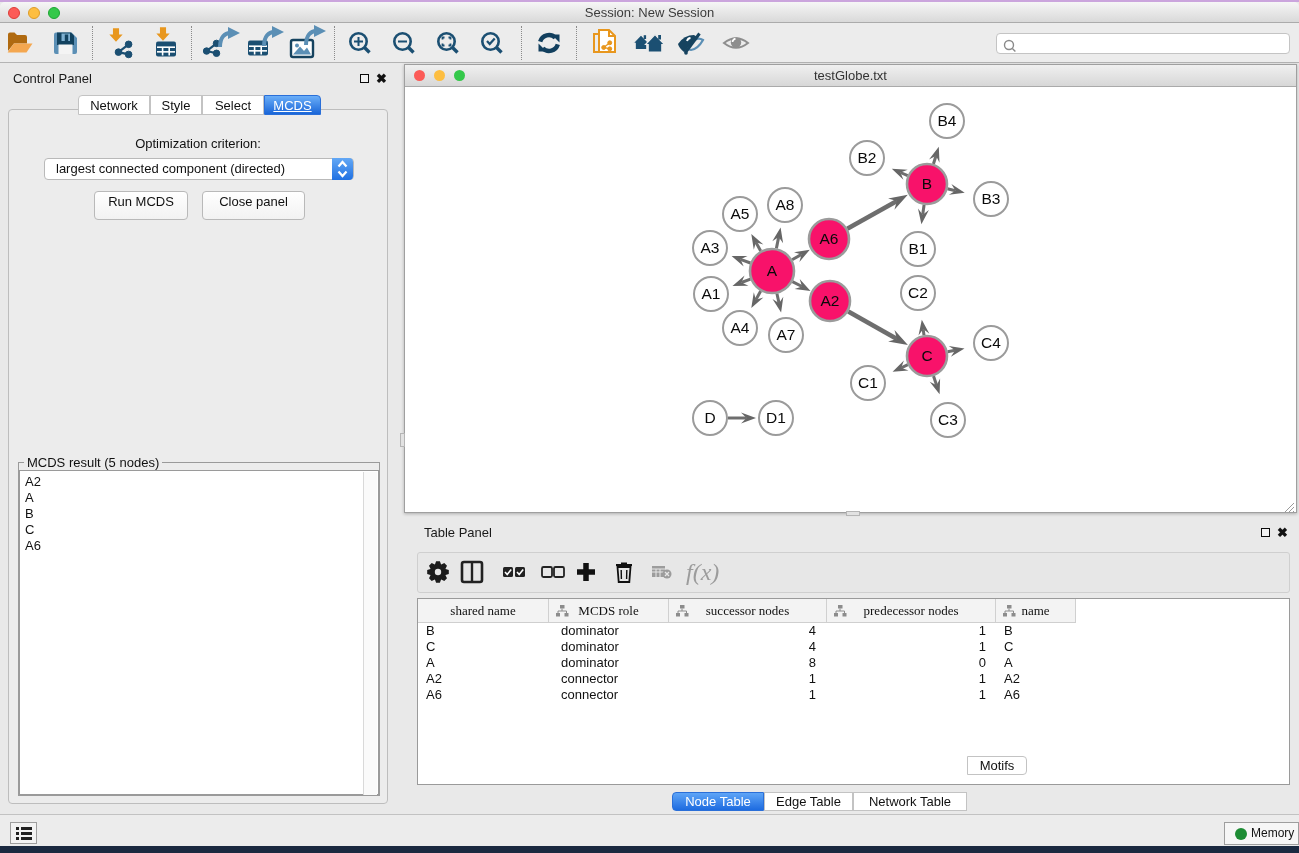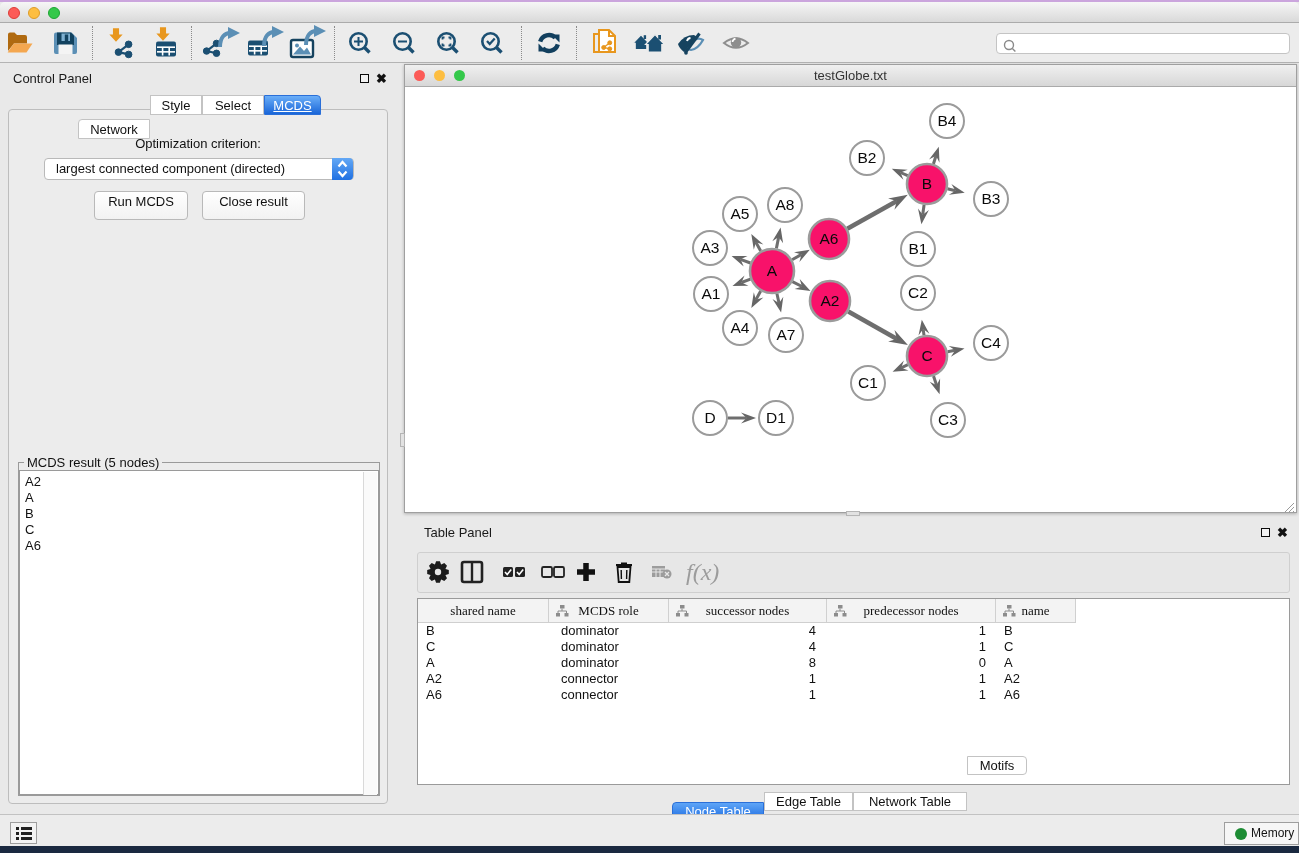--- a/index.html
+++ b/index.html
@@ -95,20 +95,21 @@
 #deskBottom { left:0; top:846px; width:1299px; height:7px; background:#1a2940; }
 </style>
 </head>
 <body>
 
 <div class="abs" id="deskTop"></div>
 <div class="abs" id="titlebar">
   <div class="tl r"></div>
     <div class="tl y"></div>
     <div class="tl g"></div>
+  <div class="title">Session: New Session</div>
 </div>
 
 <div class="abs" id="toolbar">
   <svg id="tbicons" width="1299" height="40">
 <path d="M8,28 L8,11.5 Q8,9.5 10,9.5 L14.5,9.5 L17,12 L25,12 Q27,12 27,14 L27,20.5 L14,20.5 Z" fill="#b06a10"></path>
       <path d="M13.8,20.5 L32.5,20.5 L26.5,29.5 L7.6,29.5 Z" fill="#f4a750"></path>
       <path d="M54,11.5 Q54,9.5 56,9.5 L71.5,9.5 L77,15 L77,29 Q77,31 75,31 L56,31 Q54,31 54,29 Z" fill="#5b8fb5"></path>
       <path d="M57,9.5 L57,22 L74,22 L74,12.5 L71,9.5 Z" fill="#12425f"></path>
       <rect x="61.5" y="10.5" width="8.5" height="7.5" fill="#7fb0d0"></rect>
       <rect x="64.8" y="11.5" width="3.4" height="6.5" fill="#12425f"></rect>
@@ -221,35 +222,35 @@
         <circle cx="7" cy="7" r="4.5" fill="none" stroke="#8a8a8a" stroke-width="1.4"></circle>
         <line x1="10.4" y1="10.4" x2="13.4" y2="13.4" stroke="#8a8a8a" stroke-width="1.4"></line>
       </svg>
   </div>
 </div>
 
 <div class="abs" id="cpTitle">Control Panel</div>
 <div class="abs" style="left:360px; top:74px; width:9px; height:9px; border:1.6px solid #0a0a0a; background:#f2f2f2;"></div>
 <div class="winbtn" style="left:376px; top:71px; font-weight:bold;">✖</div>
 <div class="abs" id="cpBox"></div>
-<div class="abs tab" style="left:78px; top:95px; width:72px; border-radius:4px 0 0 0;margin-top:24px;">Network</div>
+<div class="abs tab" style="left:78px; top:95px; width:72px; border-radius:4px 0 0 0;">Network</div>
 <div class="abs tab" style="left:150px; top:95px; width:52px;">Style</div>
 <div class="abs tab" style="left:202px; top:95px; width:62px;">Select</div>
 <div class="abs tab tabsel" style="left:264px; top:95px; width:57px; border-radius:0 4px 0 0;">MCDS</div>
 <div class="abs" id="optLabel">Optimization criterion:</div>
 <div class="abs" id="dropdown">largest connected component (directed)
   <div class="spin">
     <svg width="21" height="22" viewBox="0 0 21 22">
         <path d="M6.5,8.5 L10.5,4 L14.5,8.5" fill="none" stroke="#fff" stroke-width="2.2"></path>
         <path d="M6.5,13.5 L10.5,18 L14.5,13.5" fill="none" stroke="#fff" stroke-width="2.2"></path>
       </svg>
   </div>
 </div>
 <div class="btn" style="left:94px; top:191px; width:94px;">Run MCDS</div>
-<div class="btn" style="left:202px; top:191px; width:103px;">Close result</div>
+<div class="btn" style="left:202px; top:191px; width:103px;">Close panel</div>
 <div class="abs" id="fieldset"></div>
 <div class="abs" id="fieldLegend">MCDS result (5 nodes)</div>
 <div class="abs" id="listbox">A2<br>A<br>B<br>C<br>A6<div class="sb"></div></div>
 
 <div class="abs" id="netwin">
   <div id="netbar">
     <div class="tl r"></div>
       <div class="tl y"></div>
       <div class="tl g"></div>
     <div class="title">testGlobe.txt</div>
@@ -431,21 +432,21 @@
 <div class="trow" style="left:143px;top:72px;width:100px;">connector</div>
 <div class="trow" style="left:251px;top:72px;width:147px;text-align:right;">1</div>
 <div class="trow" style="left:409px;top:72px;width:159px;text-align:right;">1</div>
 <div class="trow" style="left:586px;top:72px;width:60px;">A2</div>
 <div class="trow" style="left:8px;top:88px;width:120px;">A6</div>
 <div class="trow" style="left:143px;top:88px;width:100px;">connector</div>
 <div class="trow" style="left:251px;top:88px;width:147px;text-align:right;">1</div>
 <div class="trow" style="left:409px;top:88px;width:159px;text-align:right;">1</div>
 <div class="trow" style="left:586px;top:88px;width:60px;">A6</div>
 </div>
-<div class="abs btab" style="left:672px; width:92px; top:792px; background:linear-gradient(#5ea5f7,#1d6be0); color:#fff; border-color:#2a6fd8; border-radius:4px 0 0 4px;margin-top:10px;">Node Table</div>
+<div class="abs btab" style="left:672px; width:92px; top:792px; background:linear-gradient(#5ea5f7,#1d6be0); color:#fff; border-color:#2a6fd8; border-radius:4px 0 0 4px;">Node Table</div>
 <div class="abs btab" style="left:764px; width:89px; top:792px;">Edge Table</div>
 <div class="abs btab" style="left:853px; width:114px; top:792px;">Network Table</div>
 <div class="abs btab" style="left:967px; width:60px; top:756px; border-radius:0 4px 4px 0;">Motifs</div>
 
 <div class="abs" id="statusbar">
   <div id="listbtn">
     <svg width="25" height="20" viewBox="0 0 25 20">
       <g fill="#222">
           <rect x="5" y="4" width="3" height="3"></rect>
           <rect x="5" y="9" width="3" height="3"></rect>

